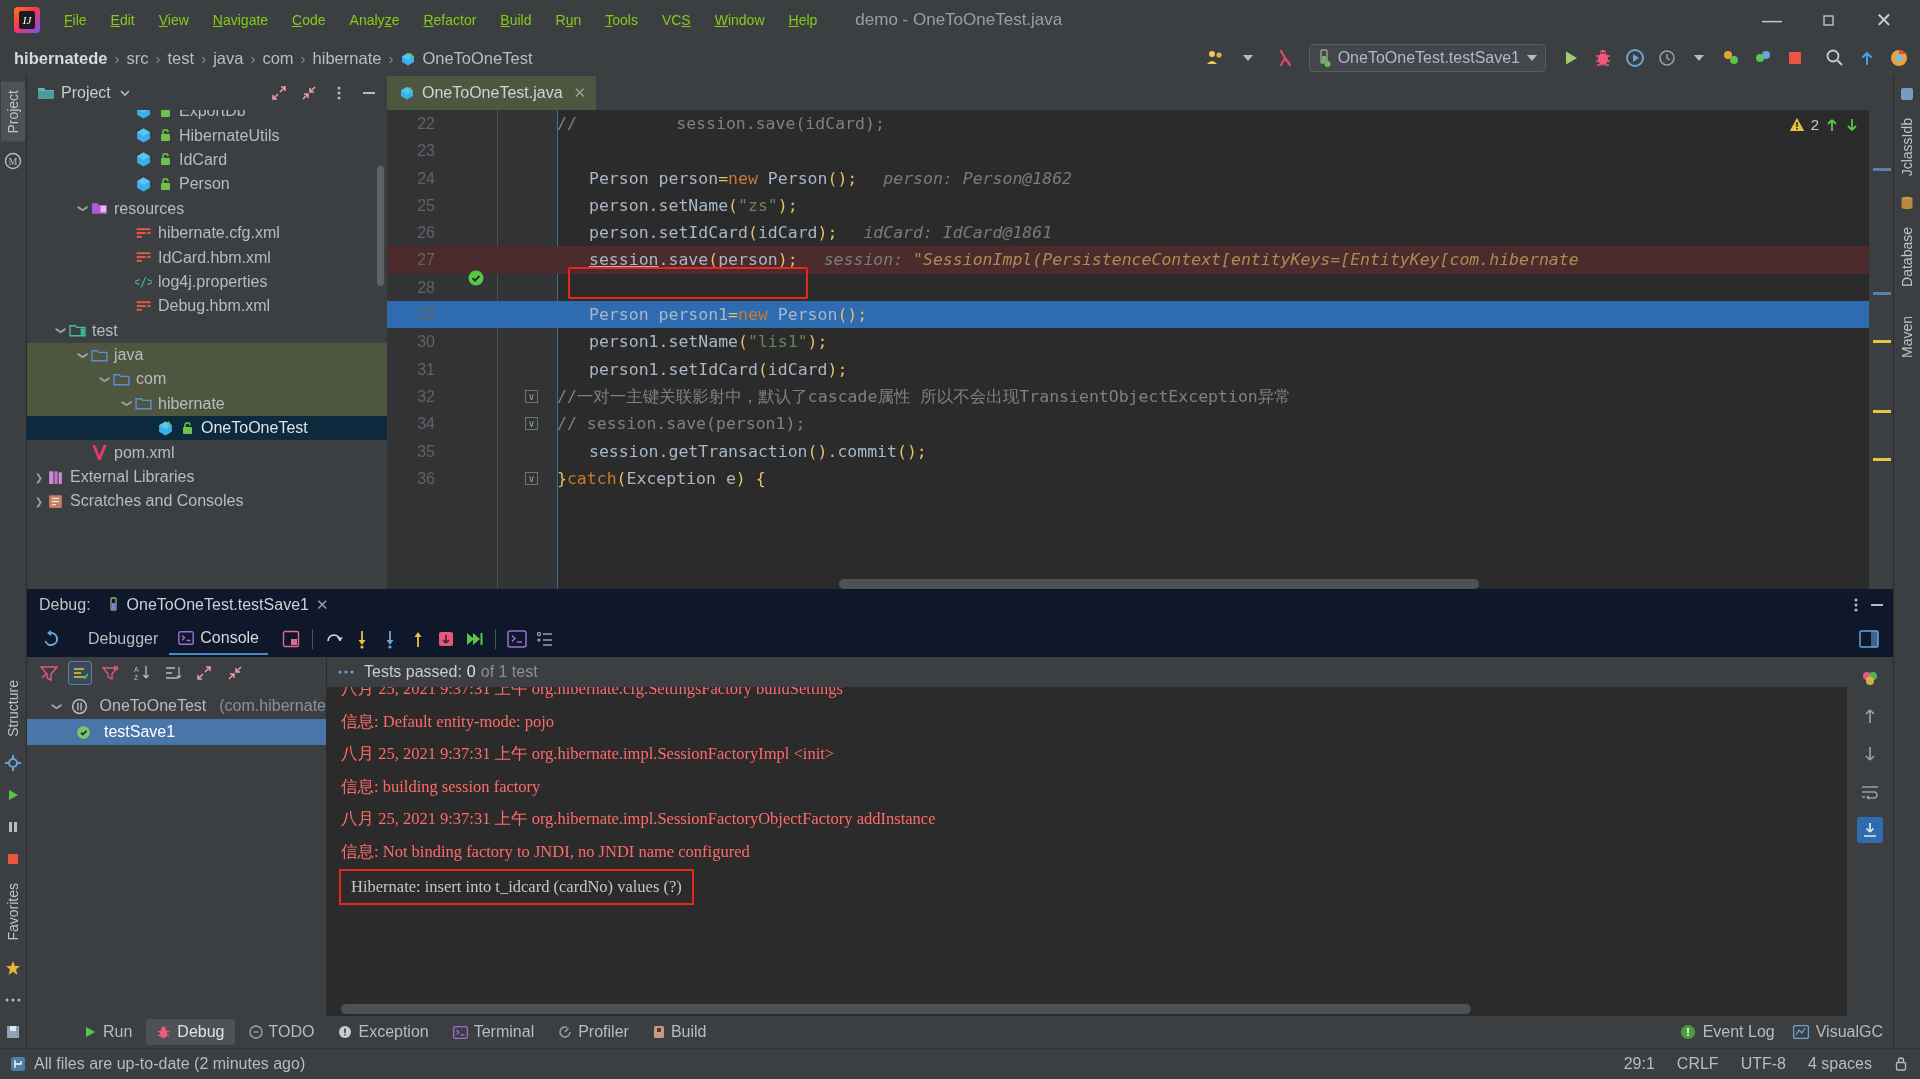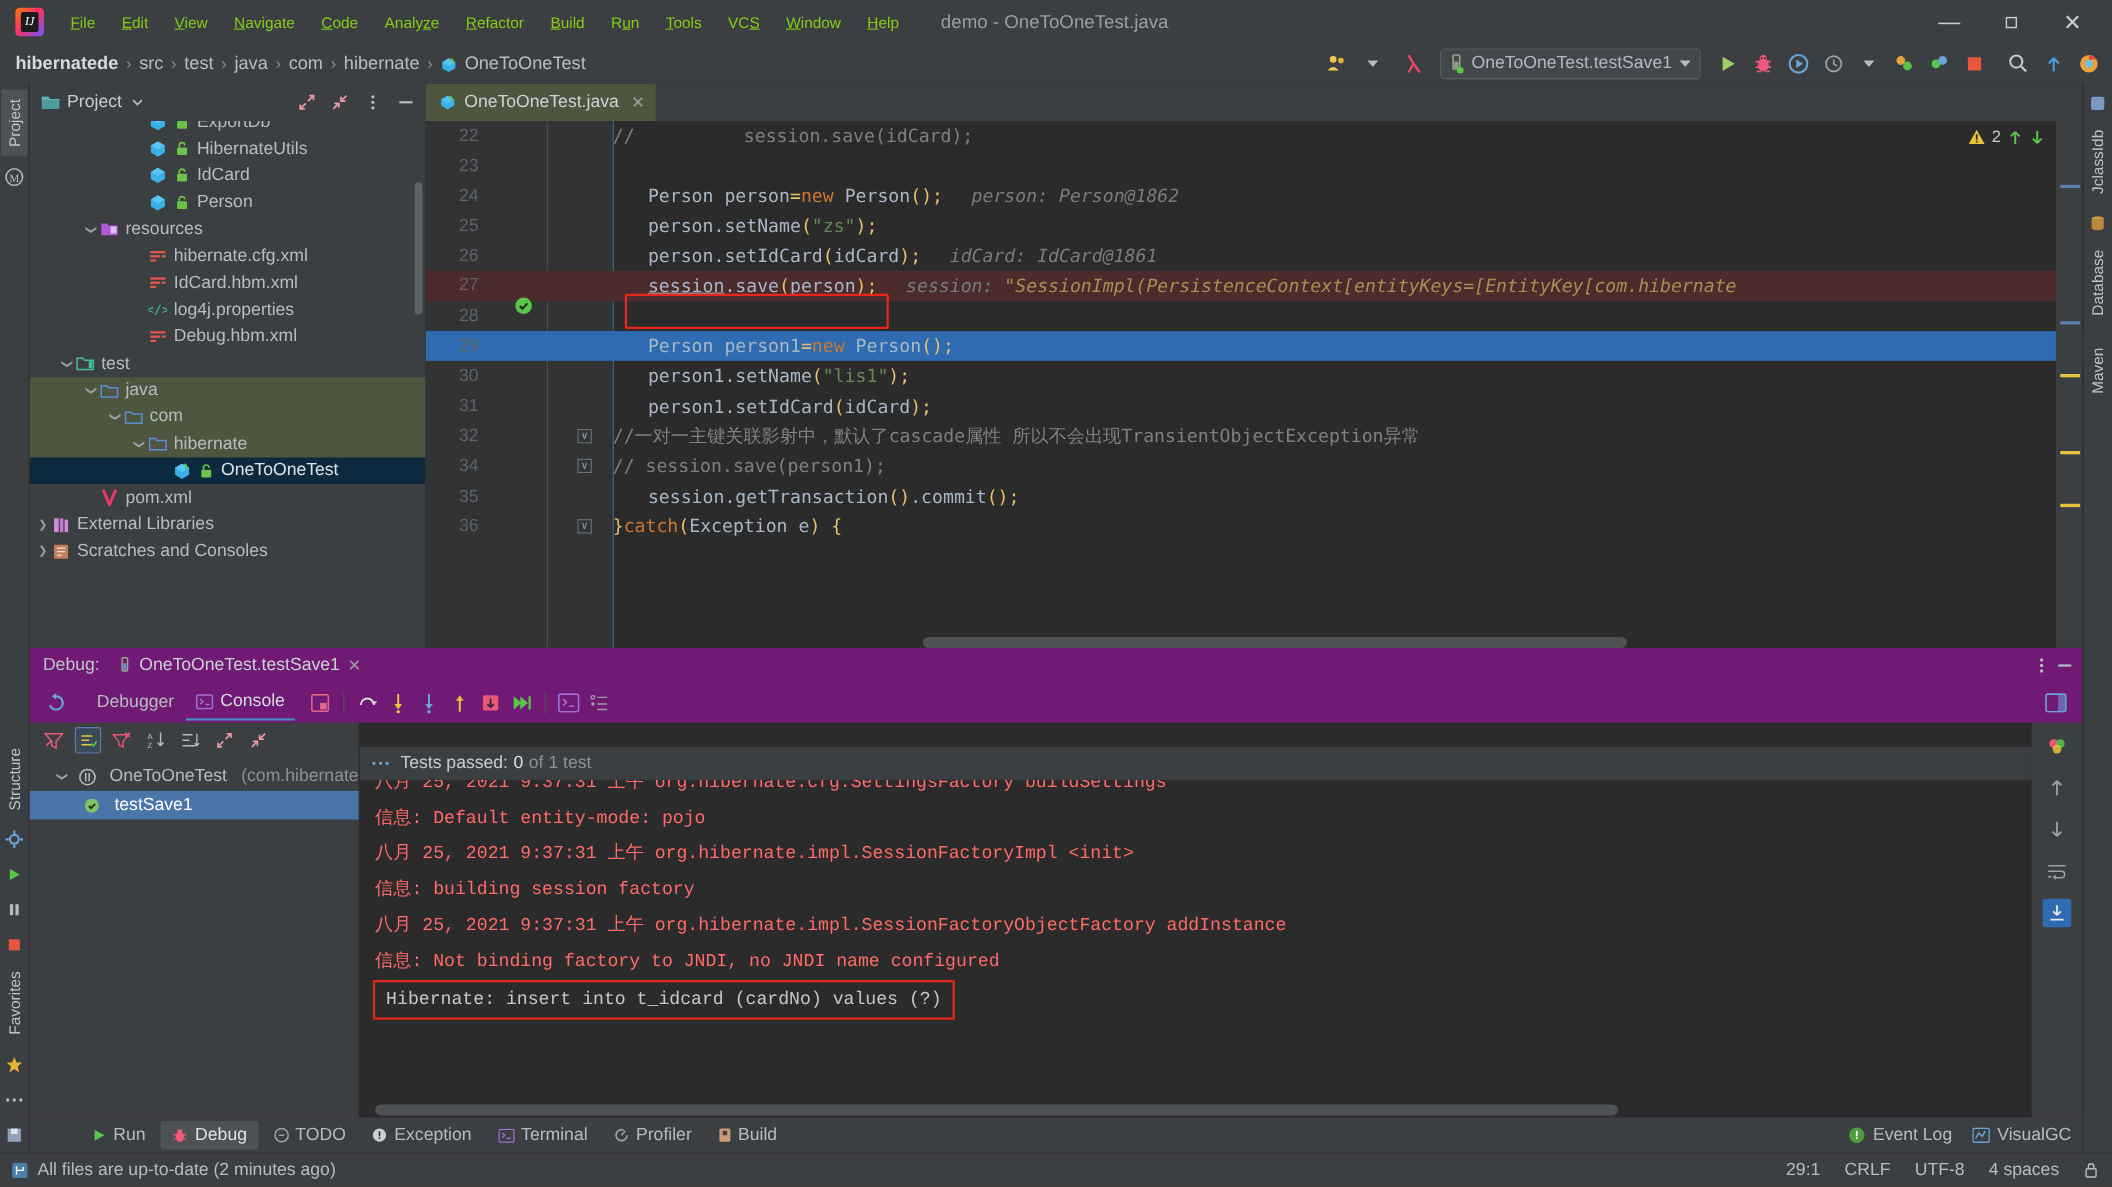--- a/index.html
+++ b/index.html
@@ -108,41 +108,41 @@
   .undl { text-decoration: underline; }
   .redbox { position:absolute; border:2px solid #e8261c; border-radius:2px; pointer-events:none;}
   .fold { position:absolute; left:138px; width:13px; height:13px; border:1px solid #6e7375; color:#9aa0a4;
           font-size:10px; line-height:11px; text-align:center; background:#313335; }
   .gmark { position:absolute; left:80px; width:18px; height:18px; }
   .insp-right { position:absolute; right:0; top:0; bottom:0; width:24px; background:#3c3f41; }
   .warnbar { position:absolute; right:34px; top:6px; display:flex; align-items:center; gap:6px; font-size:15px; color:#c8cdd0;}
   .hscroll { position:absolute; left:170px; bottom:0; height:10px; background:#4e5254; border-radius:5px;}
 
   
-  .lower { flex: 1 1 auto; display: flex; flex-direction: column; background: #701a75; min-height: 0; }
+  .lower { flex: 1 1 auto; display: flex; flex-direction: column; background: #0f172a; min-height: 0; }
   .dbghead { height: 32px; flex:0 0 32px; display:flex; align-items:center; padding-left:12px; gap:10px; position:relative;}
   .dbghead .dlabel { font-size:16px; color:#c0c4c7; }
   .dbgtab { display:flex;align-items:center;gap:7px; height:32px; padding:0 6px; font-size:16px; color:#cdd1d4;}
   .dbgtab .x { color:#9aa0a4; font-size:15px;}
   .dbg-right { position:absolute; right:8px; display:flex; align-items:center; gap:10px;}
   .dbgtabs { height: 36px; flex:0 0 36px; display:flex; align-items:center; gap:2px; padding-left:52px; position:relative;}
   .dtab { font-size:16px; color:#b8bcbf; padding:6px 9px; display:flex; align-items:center; gap:6px;}
   .dtab.active { color:#d7dadd; border-bottom:2px solid #4a88c7; }
   .dsep { width:1px; height:20px; background:#4f5355; margin:0 6px;}
   .dbgbtn { width:26px; height:26px; display:flex; align-items:center; justify-content:center;}
   .dbgcontent { flex:1 1 auto; display:flex; min-height:0;}
   .testpanel { width: 300px; flex: 0 0 300px; background:#3c3f41; display:flex; flex-direction:column; border-right:1px solid #2b2b2b;}
   .testtoolbar { height:32px; display:flex; align-items:center; gap:7px; padding-left:28px;}
   .ttbtn { width:24px;height:24px;display:flex;align-items:center;justify-content:center;}
   .testtree { flex:1 1 auto; font-size:16px; padding-top:4px;}
   .ttrow { height:26px; display:flex; align-items:center; gap:6px; padding-left:6px; color:#b8bcbf; white-space:nowrap;}
   .ttrow.sel { background:#4a75a8; color:#ffffff; }
   .console { flex:1 1 auto; display:flex; flex-direction:column; min-width:0; background:#2b2b2b; position:relative;}
-  .statusline { height:30px; flex:0 0 30px; background:#3c3f41; display:flex; align-items:center; gap:9px; padding-left:10px; font-size:16px;margin-top:22px;}
-  .conlog { flex:1 1 auto; overflow:hidden; font-family:Liberation Mono, monospace; font-size:16.5px;
+  .statusline { height:30px; flex:0 0 30px; background:#3c3f41; display:flex; align-items:center; gap:9px; padding-left:10px; font-size:16px;}
+  .conlog { flex:1 1 auto; overflow:hidden; font-family:Liberation Serif, serif; font-size:16.5px;
             padding: 4px 0 0 14px; position:relative; }
   .logline { height:32.6px; line-height:32.6px; white-space:pre; color:#ff6b68; }
   .logline.white { color:#c5c8c6; }
   .conright { width:46px; flex:0 0 46px; background:#3c3f41; display:flex; flex-direction:column; align-items:center; padding-top:8px; gap:12px;}
   .crbtn { width:26px;height:26px;display:flex;align-items:center;justify-content:center;}
   .chscroll { position:absolute; left:14px; bottom:2px; height:10px; background:#4e5254; border-radius:5px;}
 
   
   .bottombar { height: 32px; flex:0 0 32px; background:#3c3f41; display:flex; align-items:center; padding-left:46px; gap:4px; position:relative;}
   .bb { display:flex; align-items:center; gap:6px; font-size:16px; color:#b8bcbf; padding:4px 10px; border-radius:3px;}

